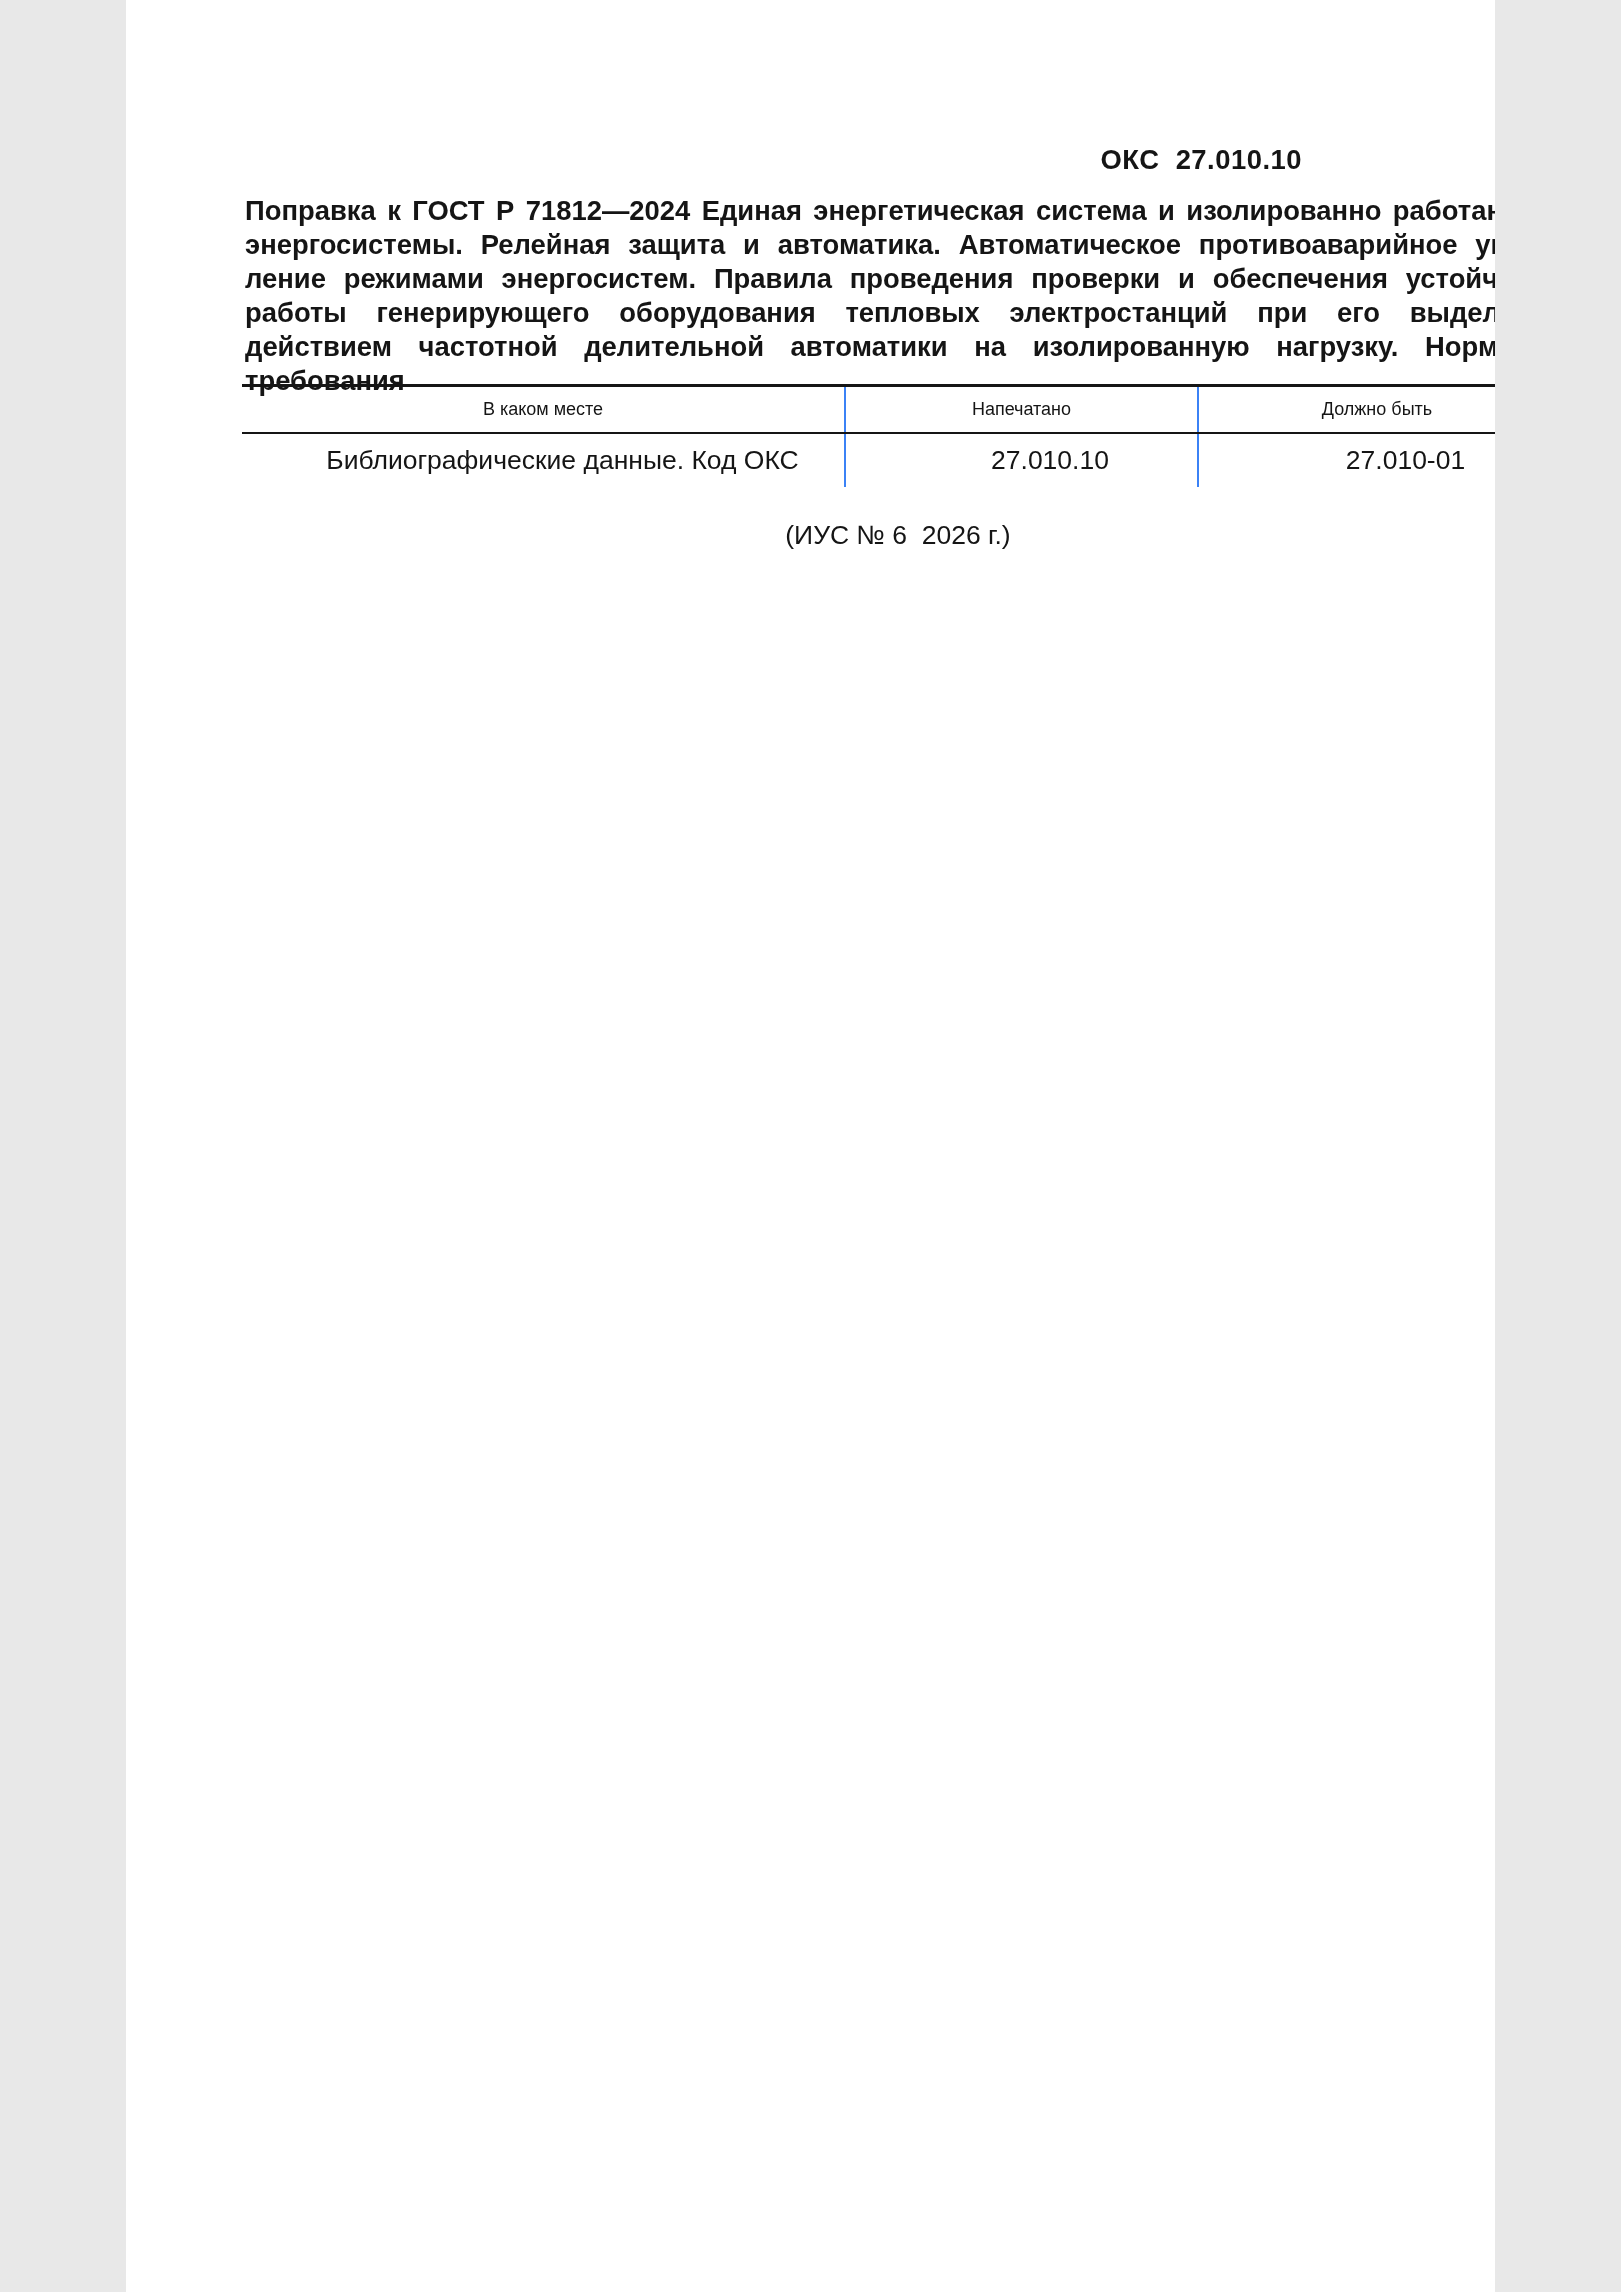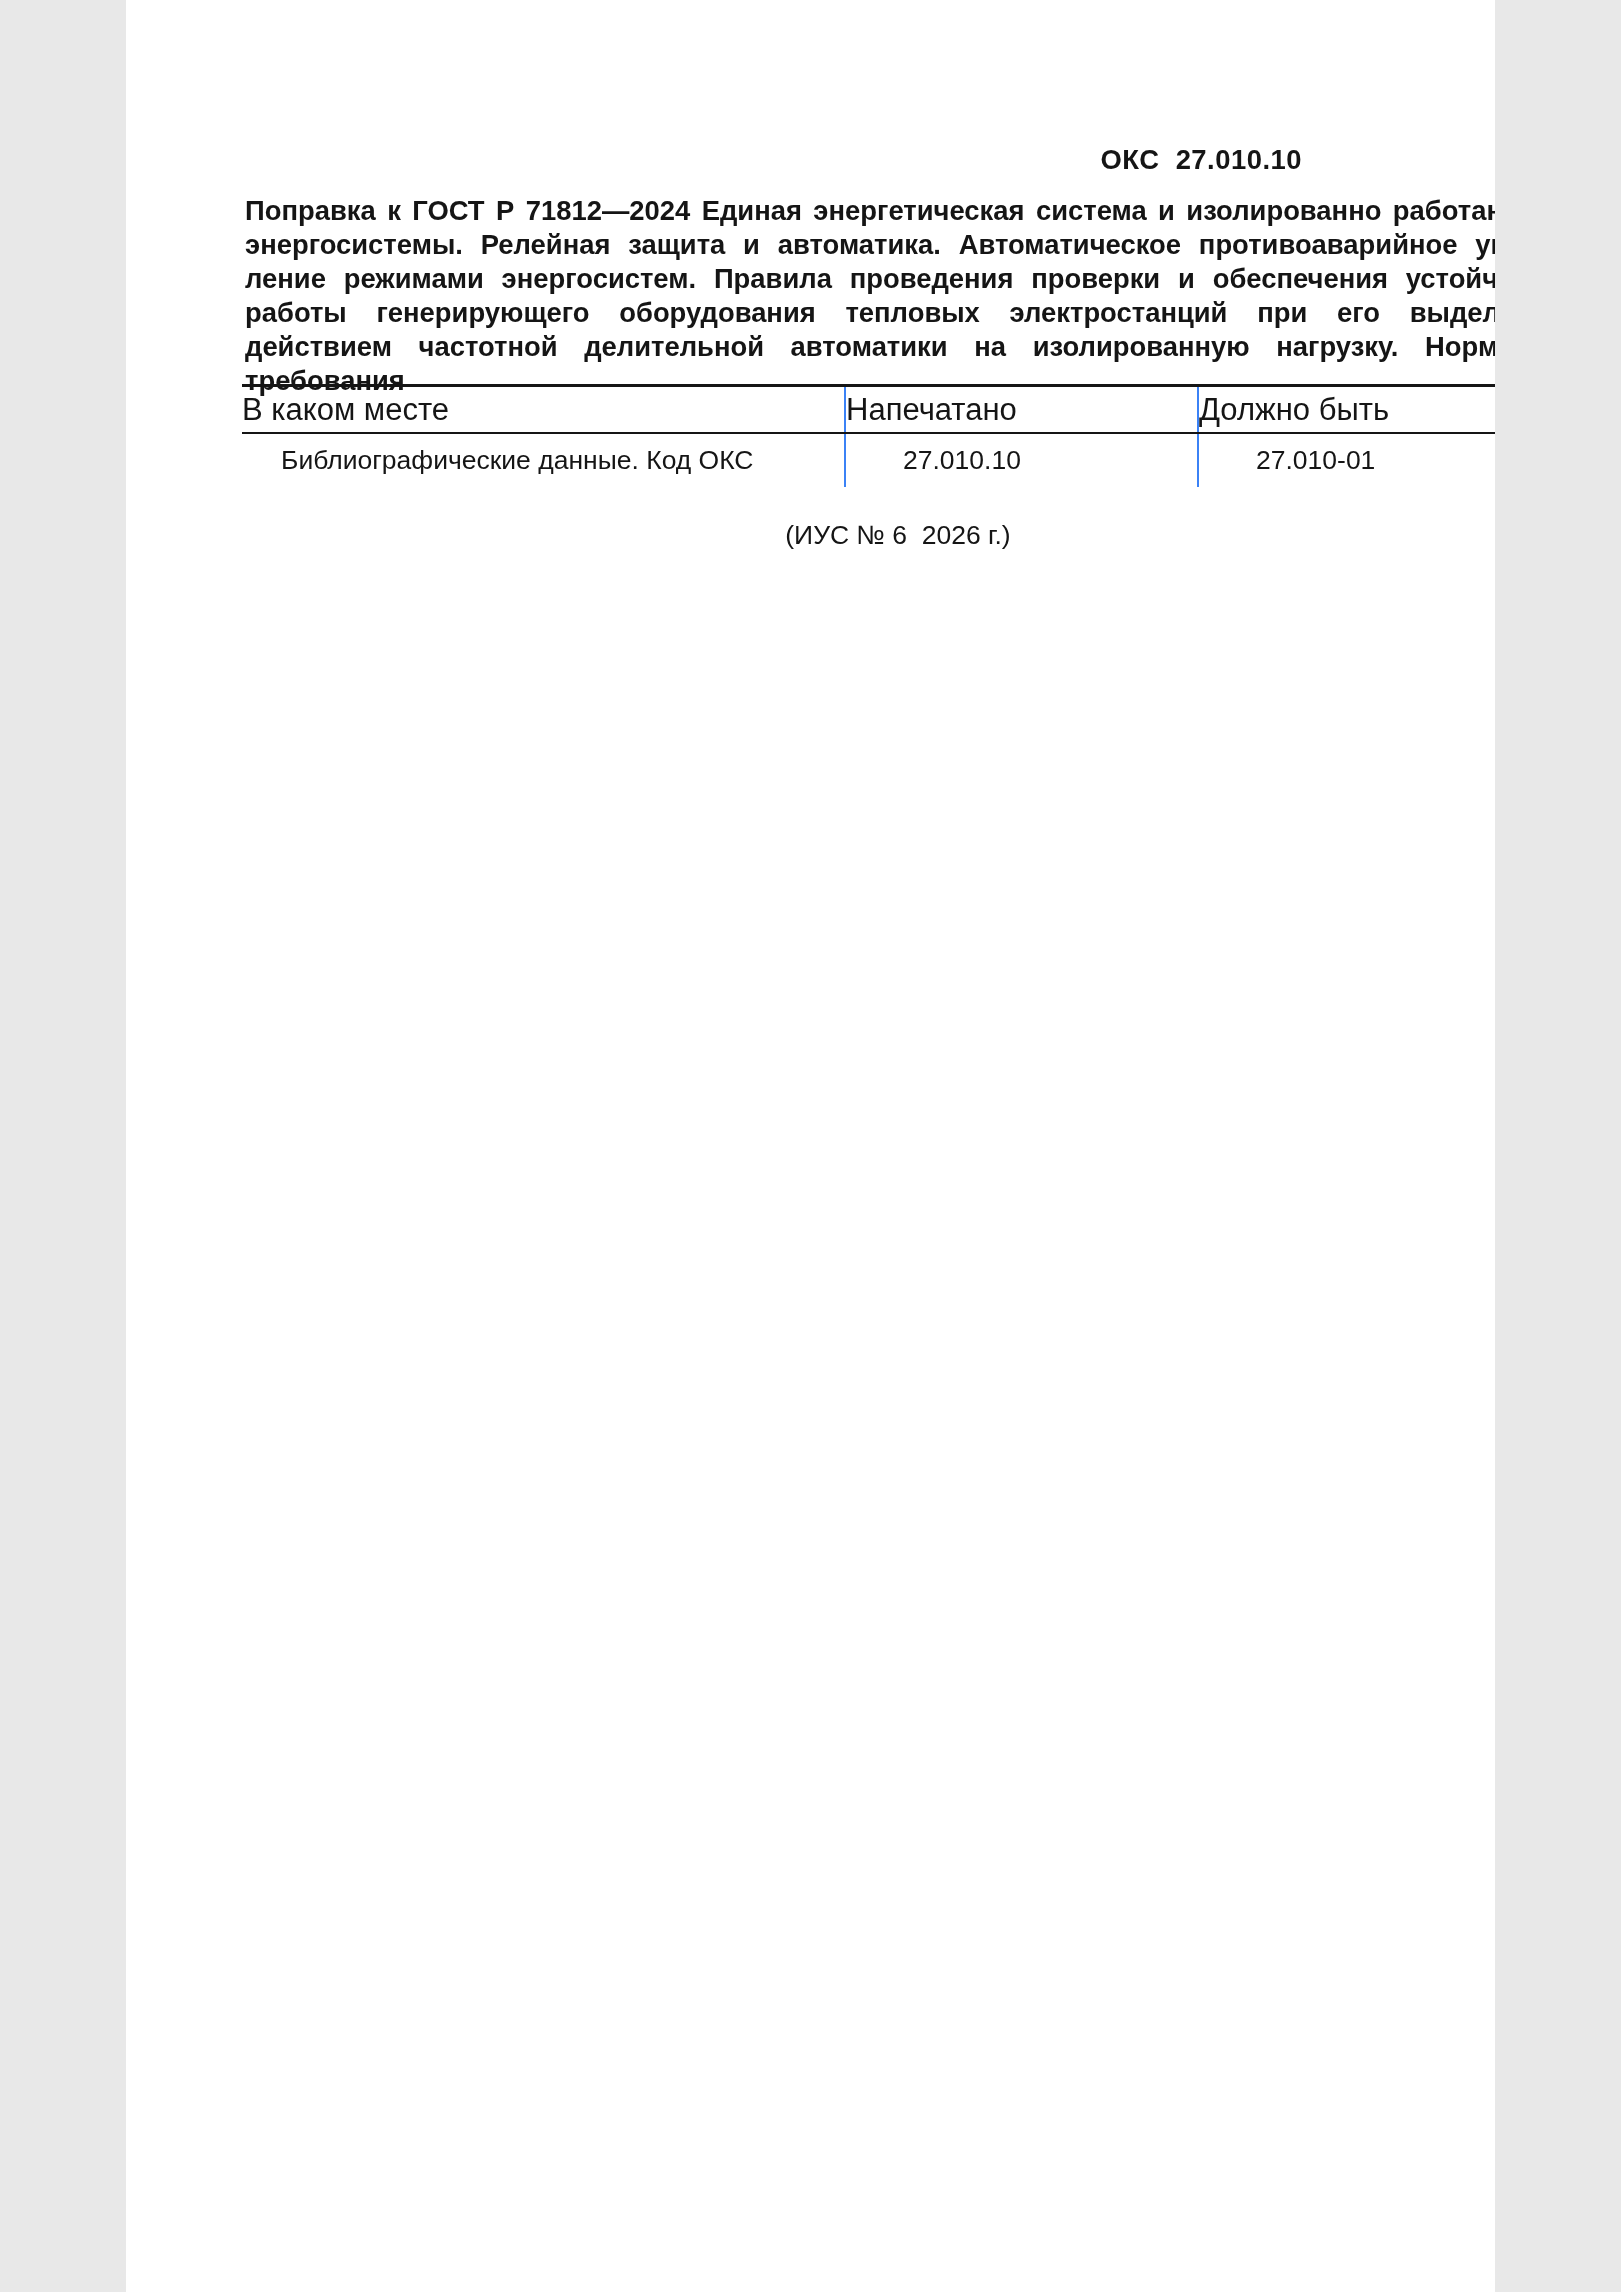--- a/index.html
+++ b/index.html
@@ -45,32 +45,32 @@
     width: 1312px;
     border-collapse: collapse;
     table-layout: fixed;
     border-top: 3.9px solid #151515;
   }
   .correction-table col.c1 { width: 603px; }
   .correction-table col.c2 { width: 353px; }
   .correction-table col.c3 { width: 357px; }
   .correction-table th {
     height: 45px;
-    font-size: 31px;
+    font-size: 18px;
     font-weight: normal;
-    text-align: left;
+    text-align: center;
     vertical-align: middle;
     border-bottom: 2.9px solid #151515;
     padding: 0;
   }
   .correction-table td {
     height: 53px;
     font-size: 26.5px;
     font-weight: normal;
-    text-align: left;
+    text-align: center;
     vertical-align: middle;
     padding: 0 0 0 39px;
   }
   .correction-table td.val { padding-left: 57px; margin-left: 32px; }
   .correction-table th + th,
   .correction-table td + td {
     border-left: 2px solid #3b82f6;
   }
   .ius-note {
     position: absolute;

